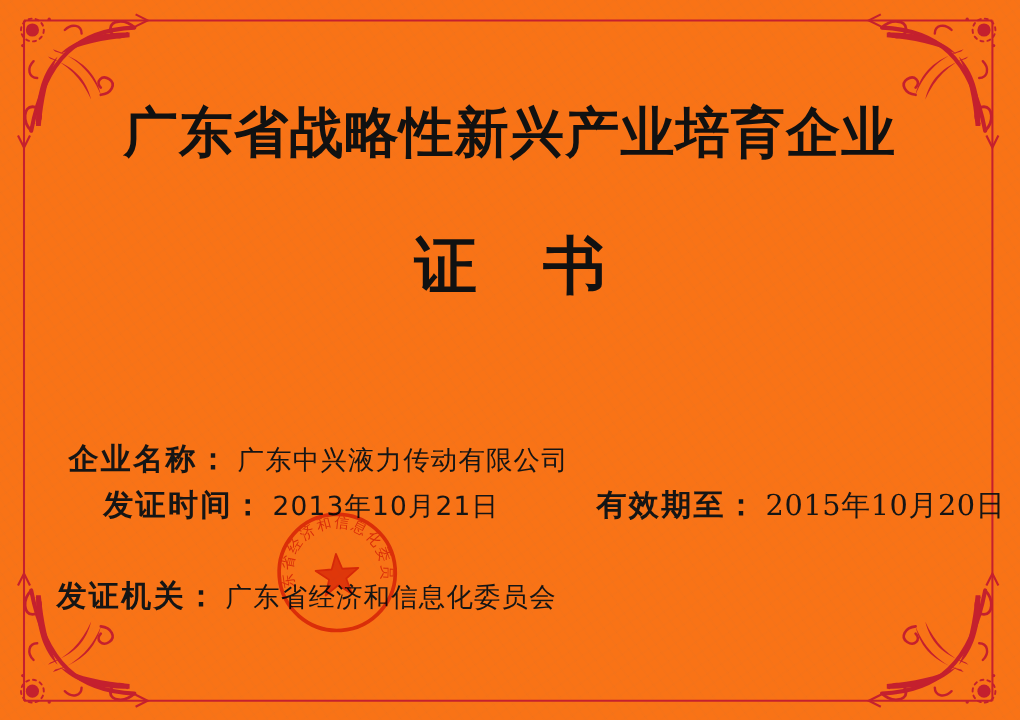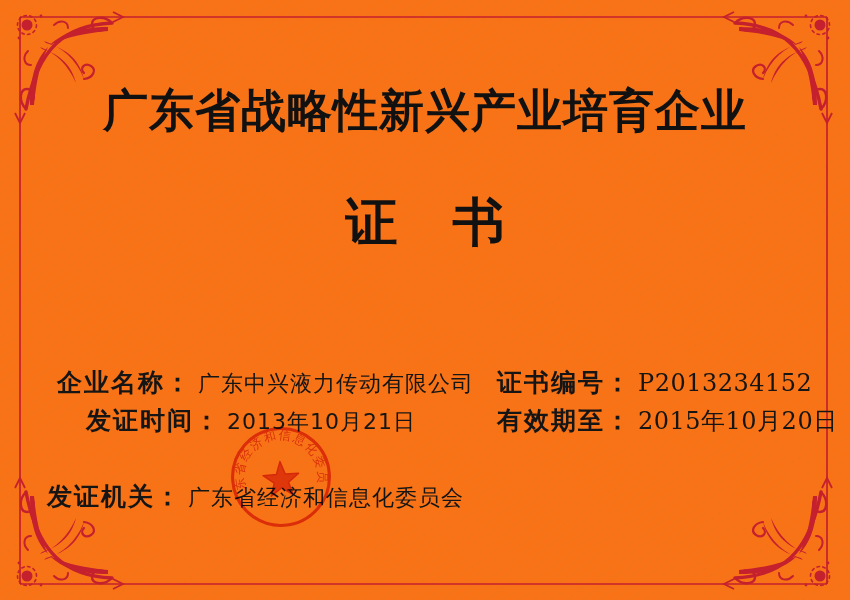--- a/index.html
+++ b/index.html
@@ -127,23 +127,20 @@
   </svg>
 
   <div class="cert-title">广东省战略性新兴产业培育企业</div>
 
   <div class="cert-word">证书</div>
 
   <div class="field f-company">
     <span class="label">企业名称：</span><span class="value">广东中兴液力传动有限公司</span>
   </div>
 
-  <div class="field f-certno">
-    <span class="label">证书编号：</span><span class="value serif">P2013234152</span>
-  </div>
 
   <div class="field f-issuedate">
     <span class="label">发证时间：</span><span class="value">2013年10月21日</span>
   </div>
 
   <div class="field f-validuntil">
     <span class="label">有效期至：</span><span class="value serif">2015年10月20日</span>
   </div>
 
   <div class="field f-issuer">

